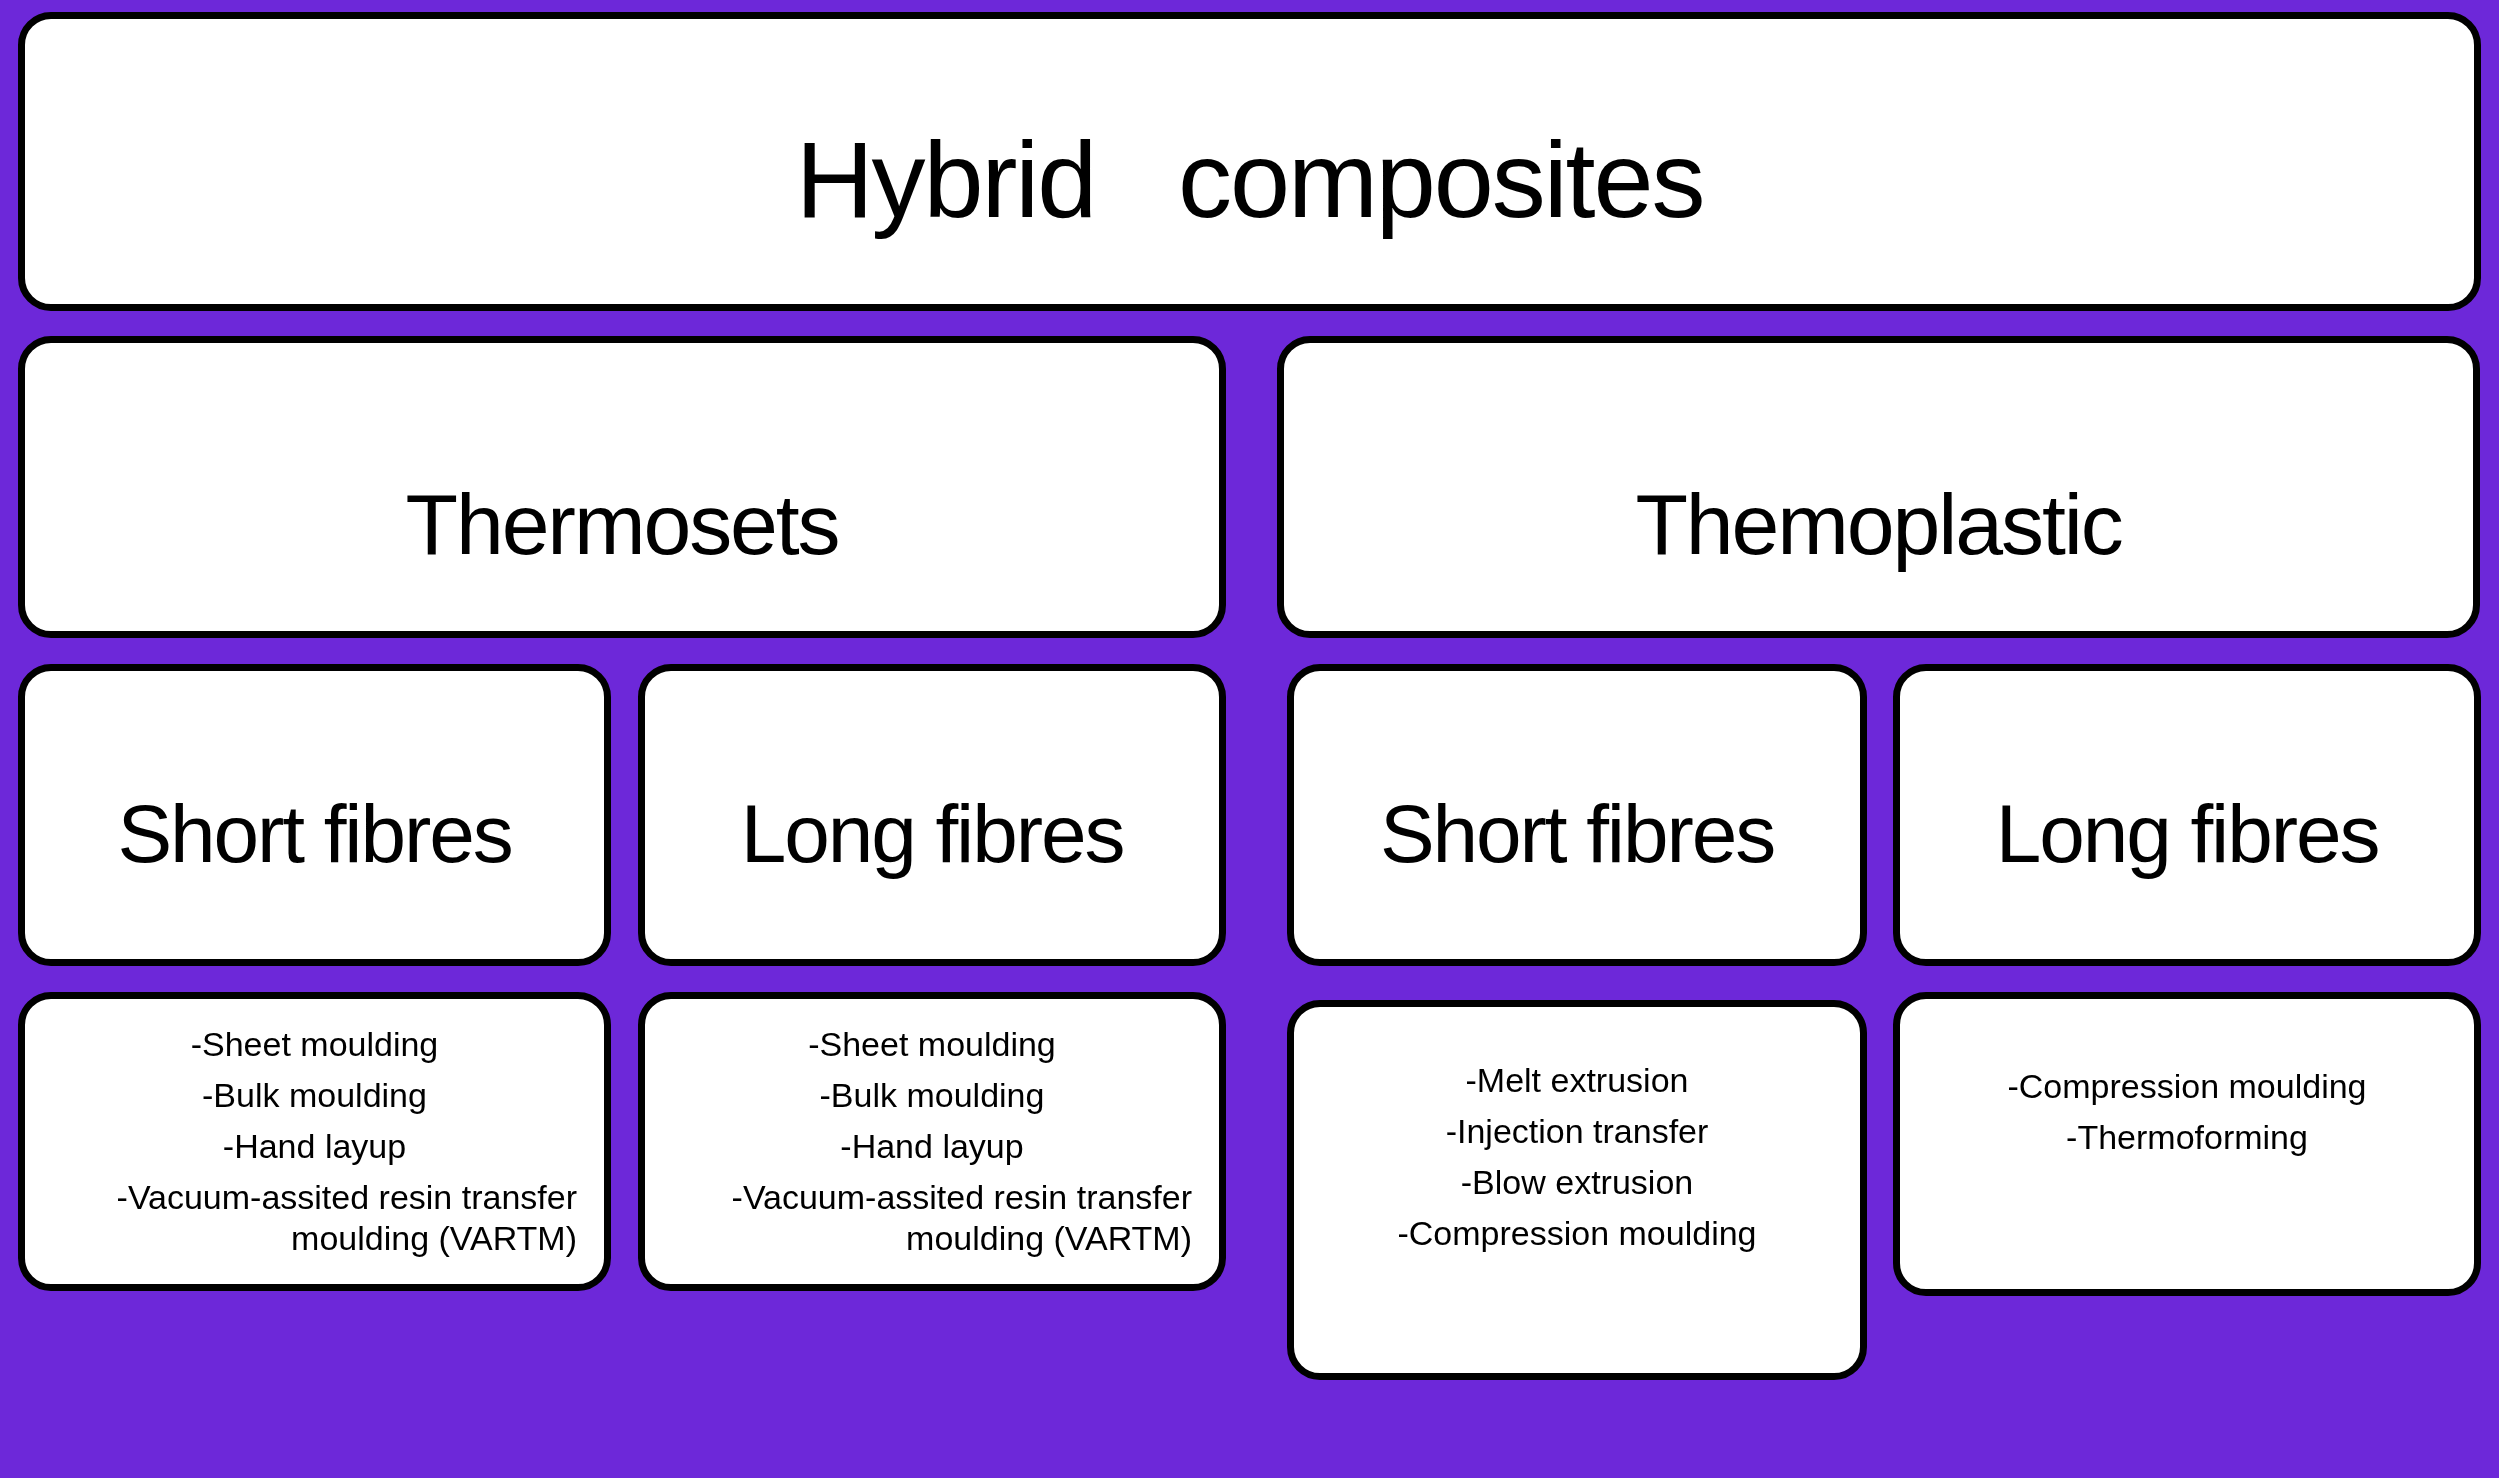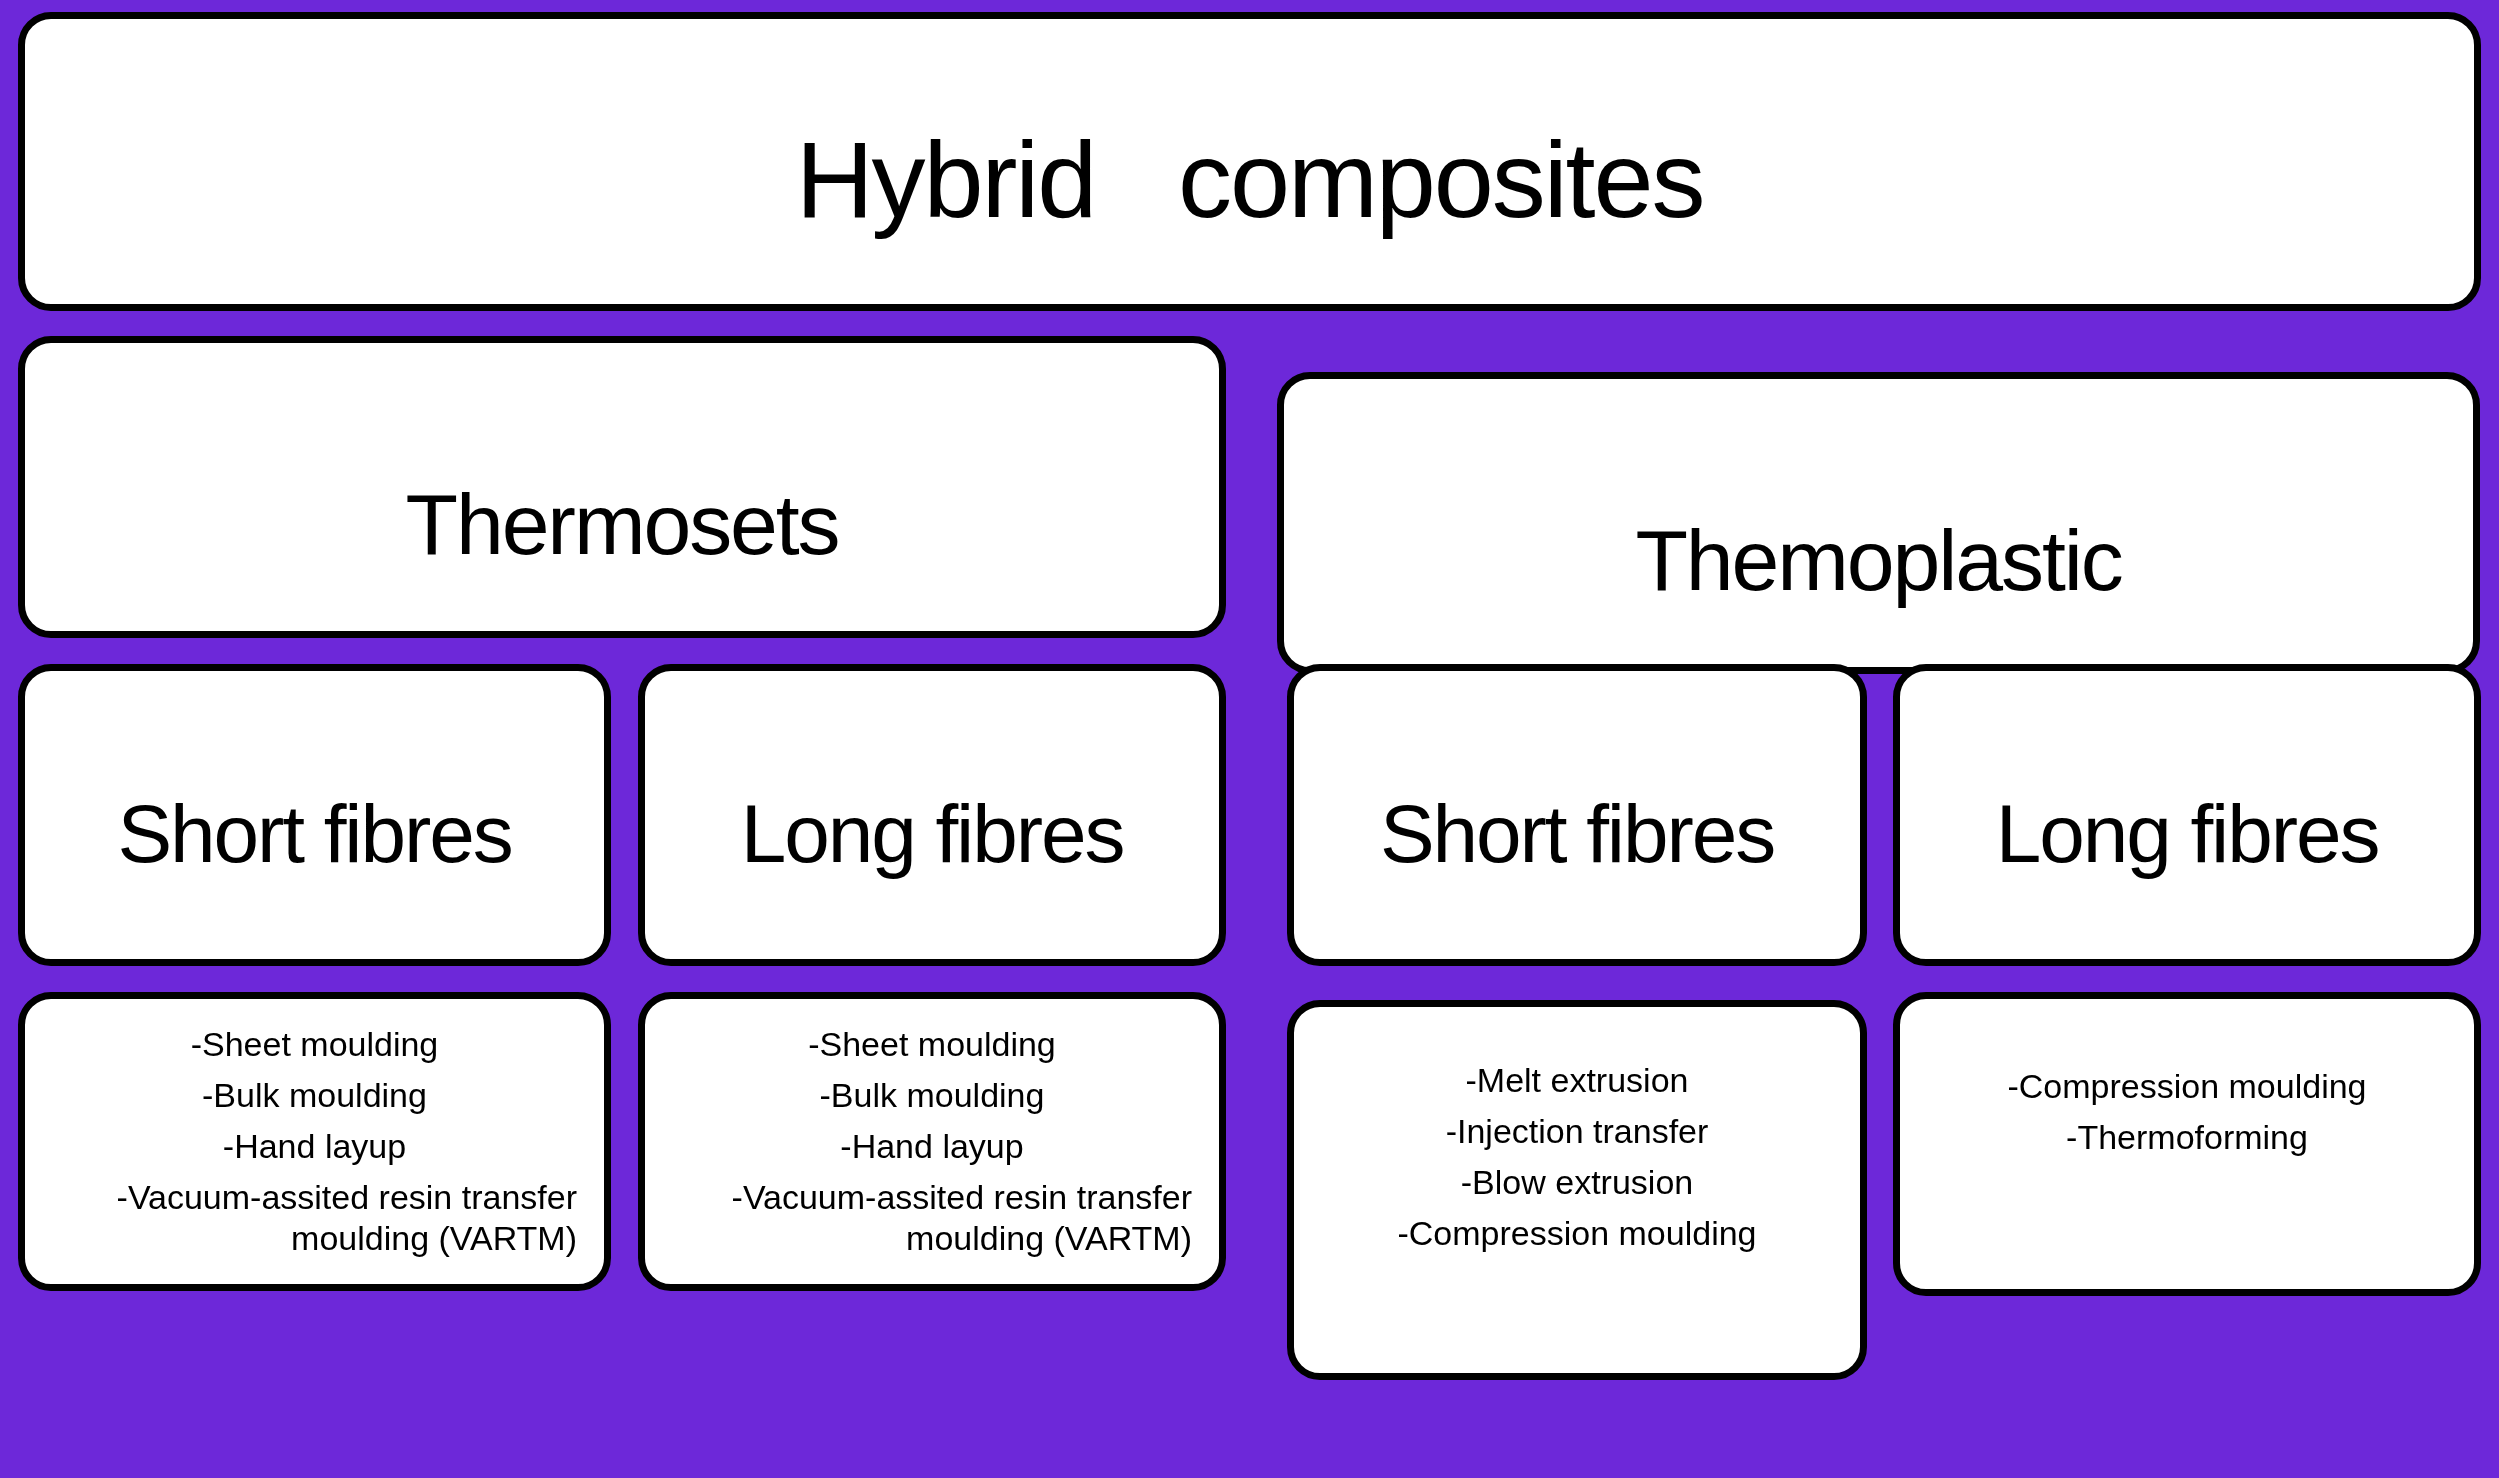--- a/index.html
+++ b/index.html
@@ -33,21 +33,21 @@
     padding-top: 37px;
   }
   .title-text {
     font-size: 108px;
     letter-spacing: -2.1px;
     word-spacing: 55px;
     line-height: 1;
   }
   .level2-box { padding-top: 73px; }
   .thermosets-box   { left: 18px;   top: 336px; width: 1208px; height: 302px; }
-  .themoplastic-box { left: 1277px; top: 336px; width: 1203px; height: 302px; margin-top: 36px; }
+  .themoplastic-box { left: 1277px; top: 336px; width: 1203px; height: 302px; }
   .level2-text {
     font-size: 86px;
     letter-spacing: -2.1px;
     line-height: 1;
   }
   .level3-box { padding-top: 37px; }
   .sf-l-box { left: 18px;   top: 664px; width: 593px; height: 302px; }
   .lf-l-box { left: 638px;  top: 664px; width: 588px; height: 302px; }
   .sf-r-box { left: 1287px; top: 664px; width: 580px; height: 302px; }
   .lf-r-box { left: 1893px; top: 664px; width: 588px; height: 302px; }

